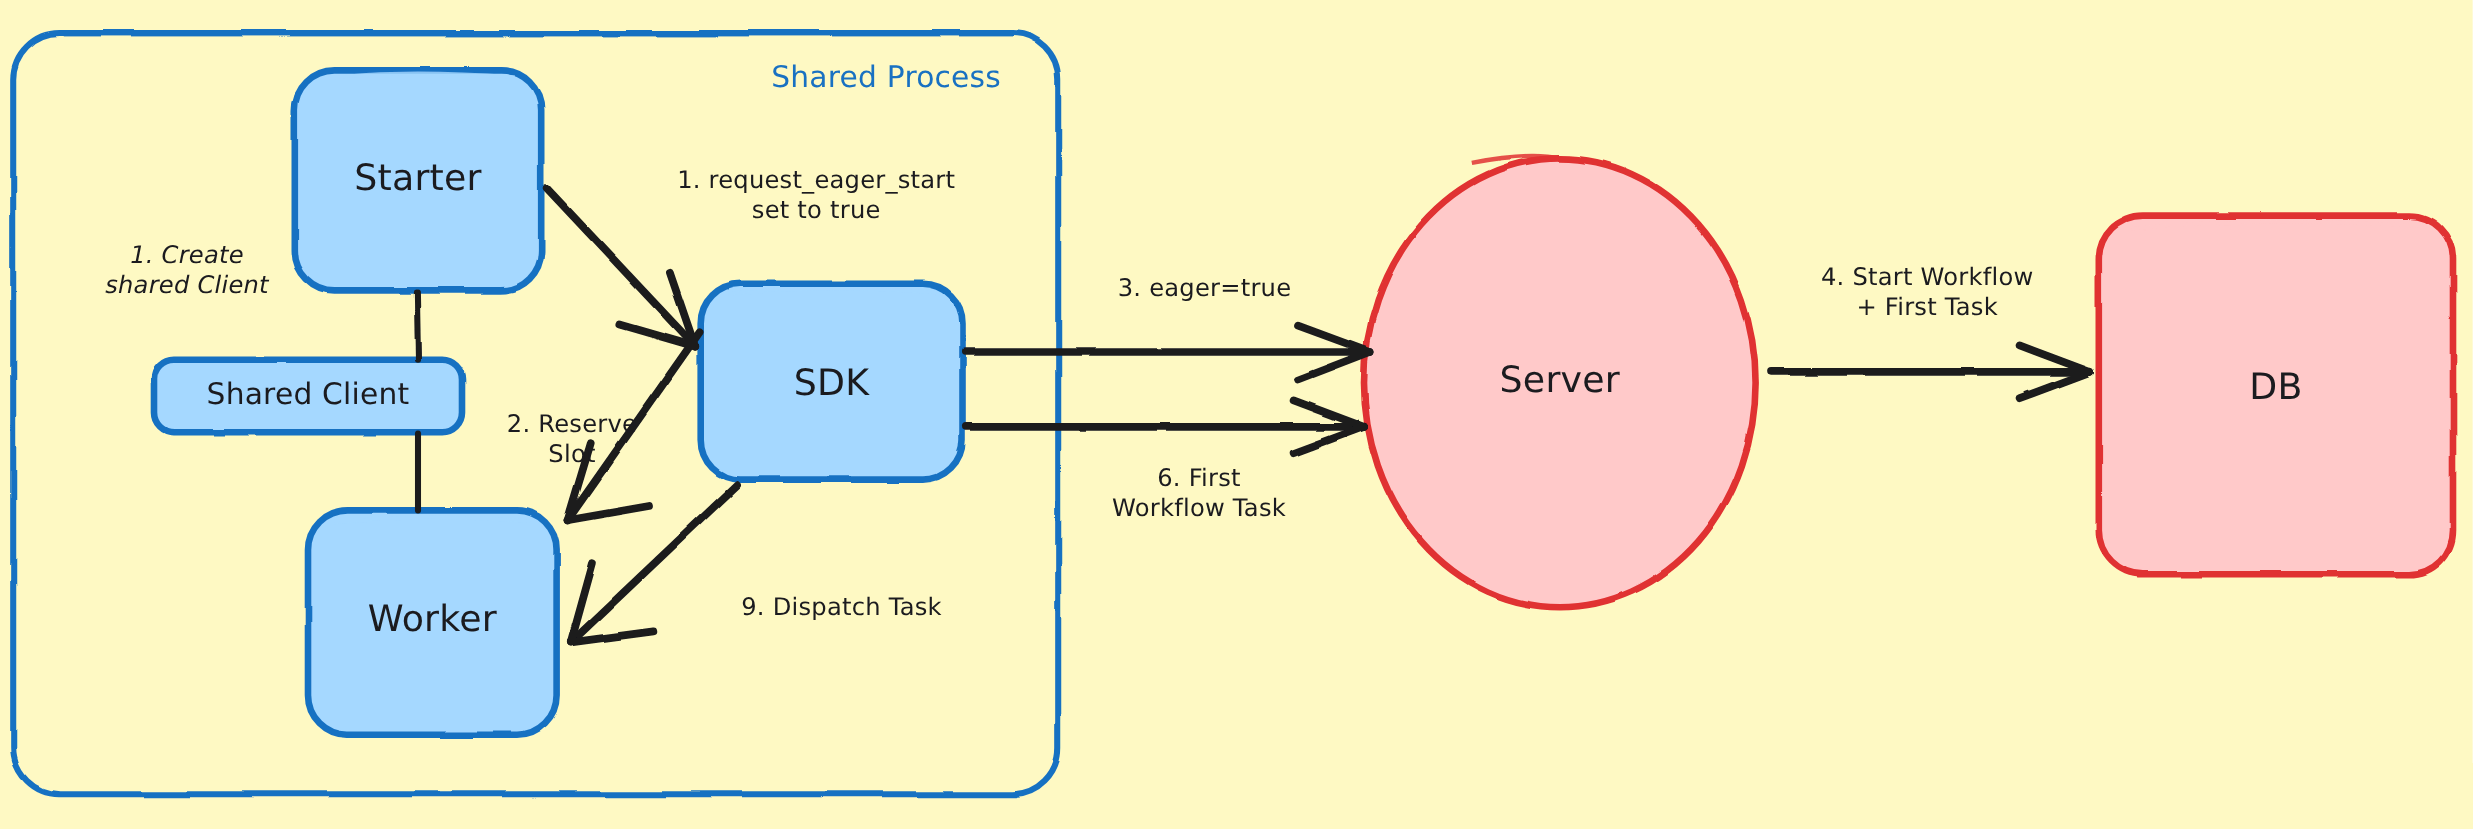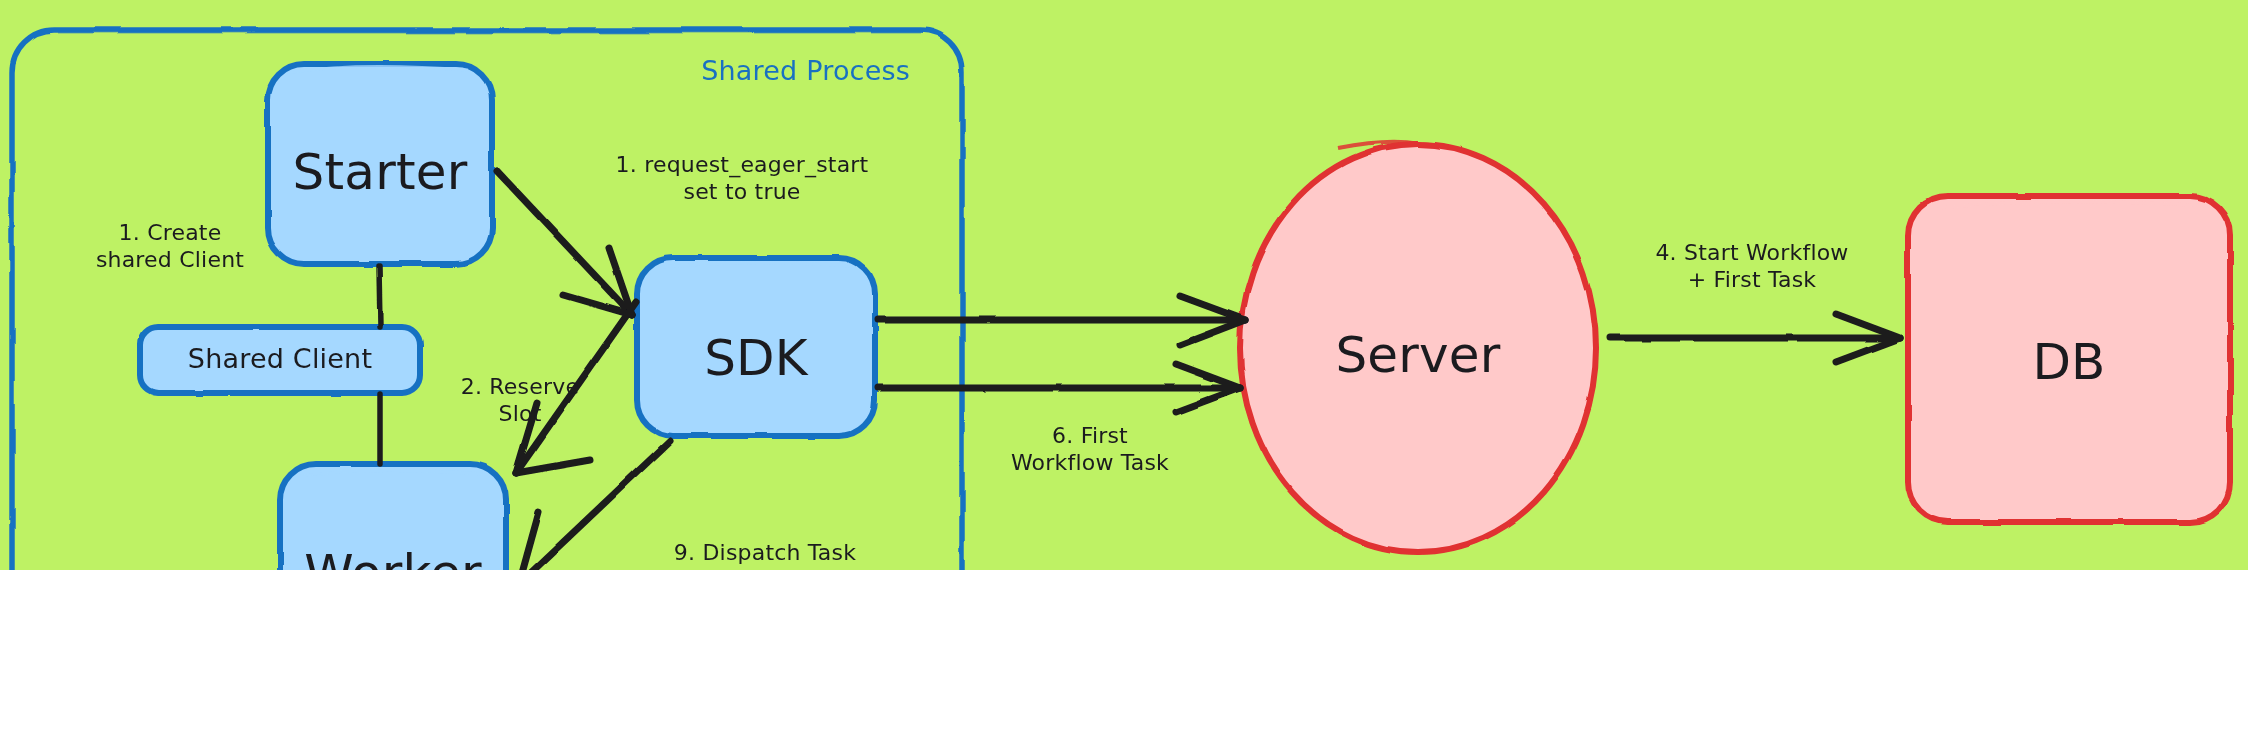--- a/index.html
+++ b/index.html
@@ -6,42 +6,42 @@
     margin: 0;
     padding: 0;
     background: #ffffff;
   }
   body {
     font-family: "DejaVu Sans", sans-serif;
   }
   #canvas {
     position: relative;
     width: 2248px;
-    height: 570px;
-    background: #bef264;
+    height: 754px;
+    background: #fef9c3;
     overflow: hidden;
   }
   #canvas svg.layer {
     position: absolute;
     left: 0;
     top: 0;
     width: 2248px;
     height: 754px;
   }
   .label {
     position: absolute;
     font-family: "DejaVu Sans", sans-serif;
     color: #1b1b1f;
     white-space: pre;
     line-height: 1.22;
     letter-spacing: 0.2px;
   }
   .node-label {
     text-align: center;
-    font-size: 50px;
+    font-size: 33px;
   }
   .node-label.small {
     font-size: 27px;
   }
   .edge-label {
     text-align: center;
     font-size: 22px;
   }
   .group-label {
     font-size: 27px;
@@ -156,29 +156,30 @@
   <div class="label node-label small" style="left:140px; top:343px; width:280px;">Shared Client</div>
 
   <div class="label node-label" style="left:637px; top:328px; width:238px;">SDK</div>
 
   <div class="label node-label" style="left:280px; top:543px; width:226px;">Worker</div>
 
   <div class="label node-label" style="left:1240px; top:325px; width:356px;">Server</div>
 
   <div class="label node-label" style="left:1908px; top:332px; width:322px;">DB</div>
 
-  <div class="label edge-label" style="left:30px; top:220px; width:280px;">1. Create
+  <div class="label edge-label" style="left:30px; top:220px; width:280px;font-style:italic;">1. Create
 shared Client</div>
 
   <div class="label edge-label" style="left:532px; top:152px; width:420px;">1. request_eager_start
 set to true</div>
 
   <div class="label edge-label" style="left:430px; top:374px; width:180px;">2. Reserve
 Slot</div>
 
+  <div class="label edge-label" style="left:965px; top:250px; width:260px;">3. eager=true</div>
 
   <div class="label edge-label" style="left:1602px; top:240px; width:300px;">4. Start Workflow
 + First Task</div>
 
   <div class="label edge-label" style="left:950px; top:423px; width:280px;">6. First
 Workflow Task</div>
 
   <div class="label edge-label" style="left:620px; top:540px; width:290px;">9. Dispatch Task</div>
 
 </div>

